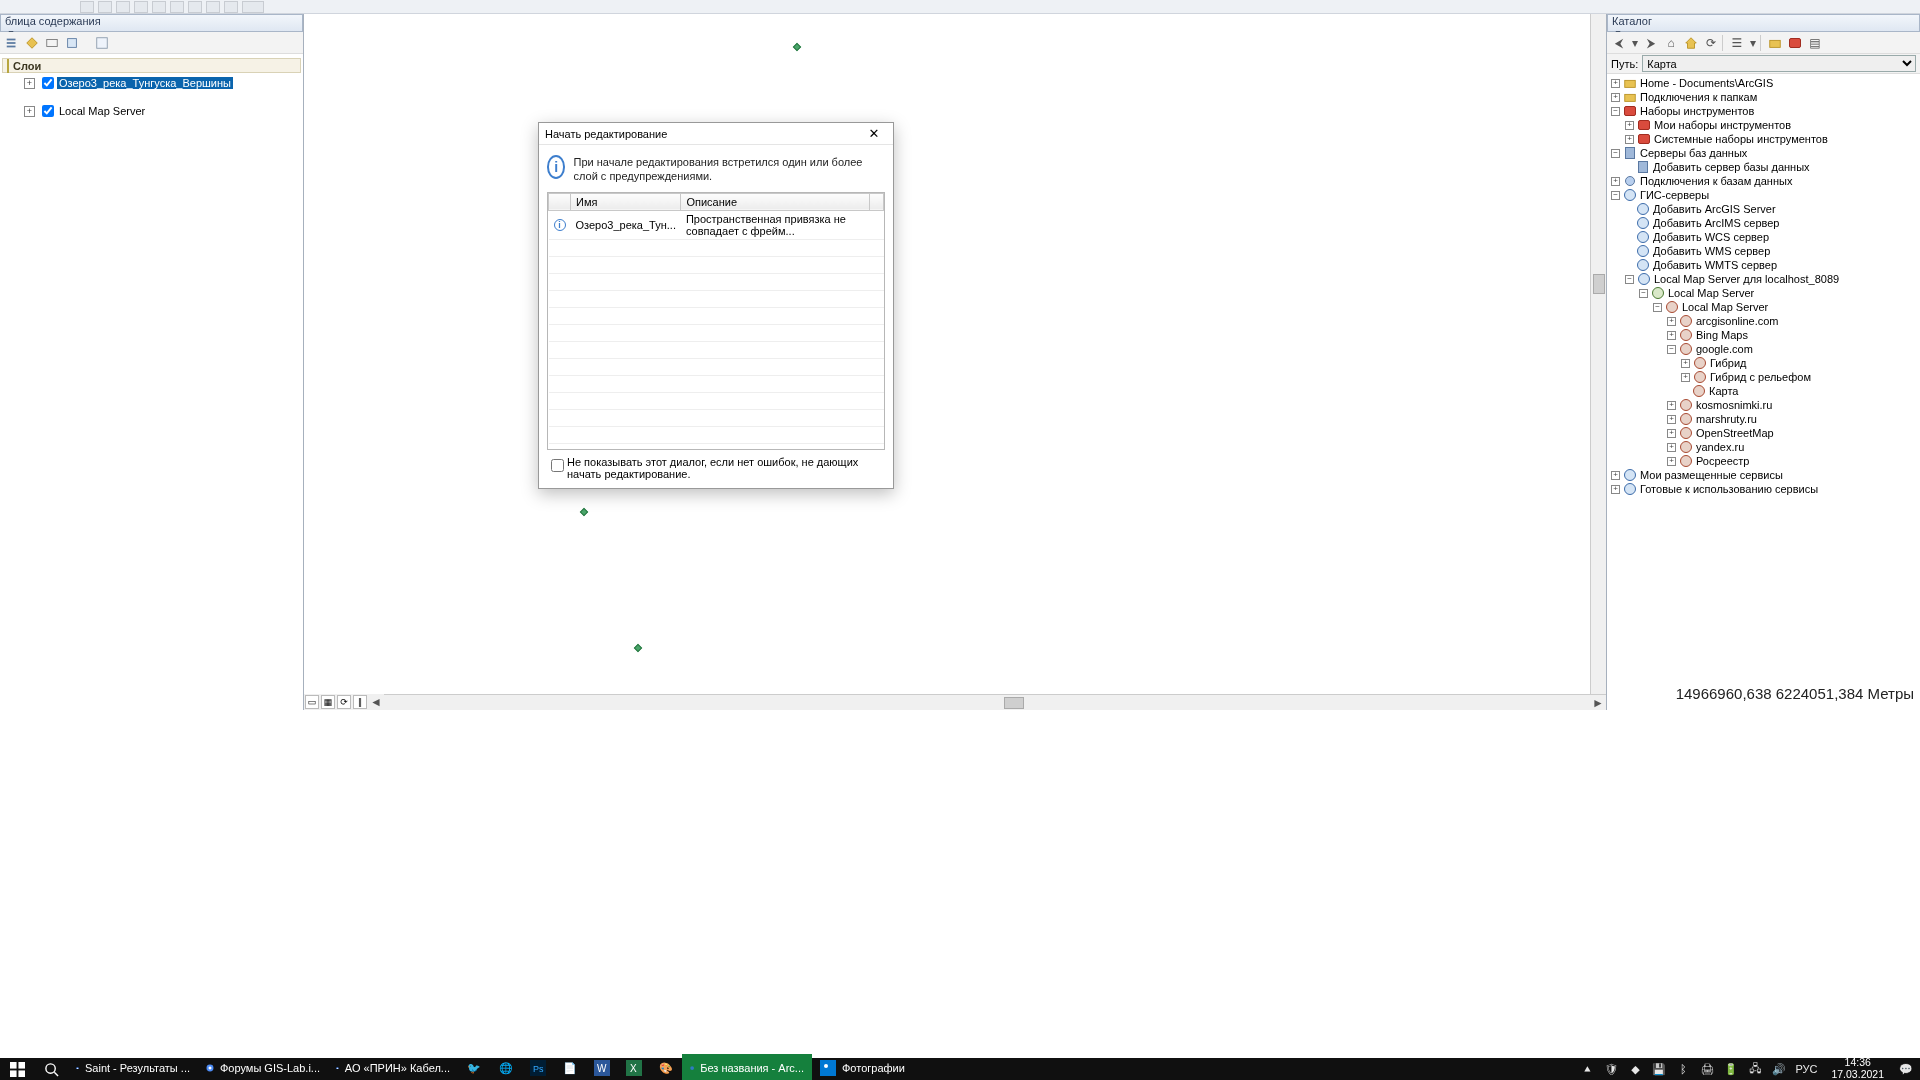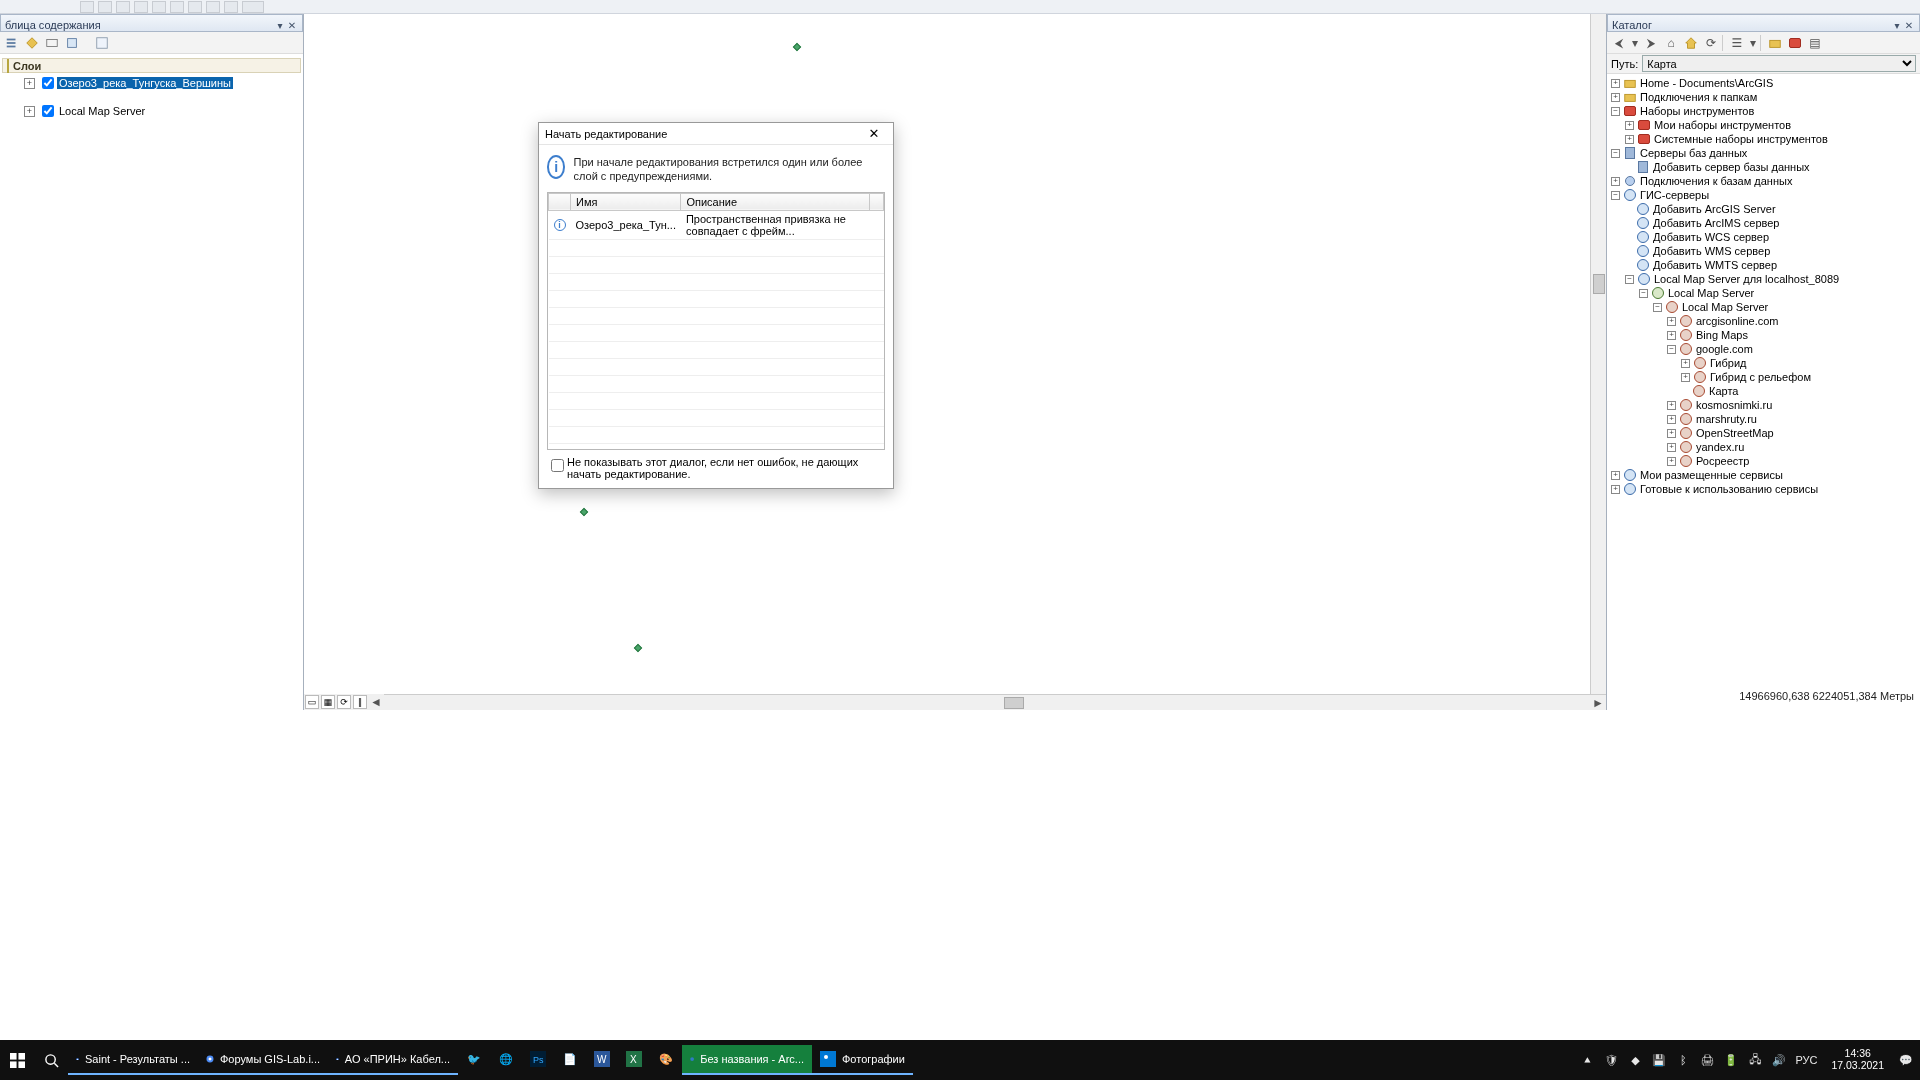--- a/index.html
+++ b/index.html
@@ -6,21 +6,21 @@
 html, body { margin: 0; padding: 0; width: 1920px; height: 1080px; overflow: hidden; background: #fff; }
 body { font-size: 12px; color: #000; }
 
 .topbar { height: 14px; background: #eef1f5; border-bottom: 1px solid #d0d5dd; display:flex; align-items:center; padding-left:80px; gap:4px;}
 .topbar .ticon { width:14px; height:12px; background:#e0e4ea; border:1px solid #b0b5bb; opacity:.6;}
 .main-area { display: flex; height: calc(100% - 14px - 370px); }
 .table-of-contents { width: 304px; border-right: 1px solid #a6b0bd; background: #fff; display:flex; flex-direction:column;}
 .map-view { flex: 1; background: #fff; position: relative; }
 .right-panels { width: 314px; display: flex; flex-direction: column; border-left: 1px solid #a6b0bd; gap: 35px; }
 
-.panel-header { background: linear-gradient(#f2f6fb,#dfe7f2); border:1px solid #a9b6c8; height:18px; display:flex; align-items:flex-end; padding:0 4px; font-size:11px; color:#2a3a55;}
+.panel-header { background: linear-gradient(#f2f6fb,#dfe7f2); border:1px solid #a9b6c8; height:18px; display:flex; align-items:flex-start; padding:0 4px; font-size:11px; color:#2a3a55;flex-direction:column;}
 .panel-header .spacer { flex:1; }
 .panel-header .pin, .panel-header .close { width:12px; height:12px; display:flex; align-items:center; justify-content:center; font-size:10px; color:#44546b; cursor:pointer;}
 
 .toc-toolbar, .cat-toolbar { height:22px; background:#f3f3f3; display:flex; align-items:center; gap:2px; padding:0 3px; border-bottom:1px solid #ddd;}
 .tbtn { width:18px; height:18px; display:flex; align-items:center; justify-content:center; border:1px solid transparent; font-size:12px; color:#555;}
 .tbtn svg{ width:14px; height:14px;}
 
 .toc-tree { flex:1; padding:2px 2px; overflow:auto; font-size:11px;}
 .tree-row { display:flex; align-items:center; height:16px; white-space:nowrap;}
 .tree-row .exp { width:11px; height:11px; border:1px solid #888; display:flex; align-items:center; justify-content:center; font-size:9px; line-height:1; color:#444; margin-right:3px; cursor:pointer; background:#fff;}
@@ -50,21 +50,21 @@
 .cnode .exp{ width:9px; height:9px; border:1px solid #888; display:flex; align-items:center; justify-content:center; font-size:8px; margin-right:3px; color:#444; background:#fff; cursor:pointer; line-height:1;}
 .cnode .noexp{ width:11px; display:inline-block;}
 .cnode .ic{ width:14px; height:13px; margin-right:3px; display:inline-flex; align-items:center; justify-content:center;}
 .cnode .label{ }
 .ci-0{padding-left:2px;} .ci-1{padding-left:16px;} .ci-2{padding-left:30px;} .ci-3{padding-left:44px;} .ci-4{padding-left:58px;} .ci-5{padding-left:72px;}
 
 .draw-errors { height:150px; border-top:1px solid #a6b0bd; display:flex; flex-direction:column;}
 .draw-errors .body{ flex:1; background:#fff; border:1px solid #ddd; margin:2px; position:relative;}
 .draw-errors .body .vscroll{ position:absolute; right:0; top:0; bottom:0; width:14px; background:#f0f0f0; border-left:1px solid #ccc;}
 .draw-errors .body .vscroll .arr{ height:14px; display:flex; align-items:center; justify-content:center; color:#777;}
-.status-coords { position:absolute; right:6px; bottom:378px; font-size:11px; color:#222;}
+.status-coords { position:absolute; right:6px; bottom:378px; font-size:15px; color:#222;}
 
 .bottom-blank{ position:absolute; left:0; right:0; bottom:30px; height:340px; background:#fff;}
 
 
 .dialog { position:absolute; left:538px; top:122px; width:356px; background:#fff; border:1px solid #999; box-shadow:0 5px 16px rgba(0,0,0,.25);}
 .dialog .titlebar{ height:22px; background:#fff; display:flex; align-items:center; padding:0 6px; border-bottom:1px solid #e5e5e5; font-size:11px;}
 .dialog .titlebar .spacer{flex:1;}
 .dialog .titlebar .close{ width:26px; height:18px; display:flex; align-items:center; justify-content:center; font-size:13px; cursor:pointer; border-radius:2px;}
 .dialog .content{ padding:6px 8px;}
 .dialog .inforow{ display:flex; gap:8px; margin:4px 0 8px;}
@@ -78,21 +78,21 @@
 .dialog .row-info-icon{ width:12px;height:12px;border-radius:50%;border:1.5px solid #3d7ecd;color:#3d7ecd;display:inline-flex;align-items:center;justify-content:center;font-size:9px;font-weight:bold;}
 .dialog .emptyrow td{ color:transparent;}
 .dialog .check-row{ display:flex; align-items:flex-start; font-size:11px; margin:6px 0 2px;}
 .dialog .hint{ font-size:10.5px; color:#222; max-width:175px; line-height:1.2;}
 .dialog .footer{ display:flex; align-items:flex-start; gap:8px; padding:2px 8px 8px;}
 .dialog .footer .spacer{flex:1;}
 .dialog button{ font-size:11px; padding:2px 8px; background:#f4f4f4; border:1px solid #9c9c9c; cursor:pointer; height:22px;}
 .dialog button.primary{ border:2px solid #0a64ad;}
 
 
-.taskbar{ position:absolute; left:0; right:0; bottom:0; height:40px; background:#101010; display:flex; align-items:center; color:#fff; font-size:11px;}
+.taskbar{ position:absolute; left:0; right:0; bottom:0; height:22px; background:#101010; display:flex; align-items:center; color:#fff; font-size:11px;}
 .taskbar .start{ width:34px; height:30px; display:flex; align-items:center; justify-content:center;}
 .taskbar .search{ width:34px; height:30px; display:flex; align-items:center; justify-content:center;}
 .taskbar .titem{ height:30px; display:flex; align-items:center; gap:6px; padding:0 8px; border-bottom:2px solid transparent; max-width:130px; overflow:hidden; white-space:nowrap;}
 .taskbar .titem.active{ background:#15803d; border-bottom-color:#6fb4ff;}
 .taskbar .titem.open{ border-bottom-color:#6fb4ff;}
 .taskbar .titem .appic{ width:16px; height:16px; display:inline-flex; align-items:center; justify-content:center;}
 .taskbar .spacer{flex:1;}
 .taskbar .tray{ display:flex; align-items:center; gap:8px; padding:0 6px;}
 .taskbar .tray .ic{ width:16px; height:16px; display:flex; align-items:center; justify-content:center; opacity:.9;}
 .taskbar .clock{ text-align:center; line-height:1.1; font-size:10.5px; padding:0 6px;}

